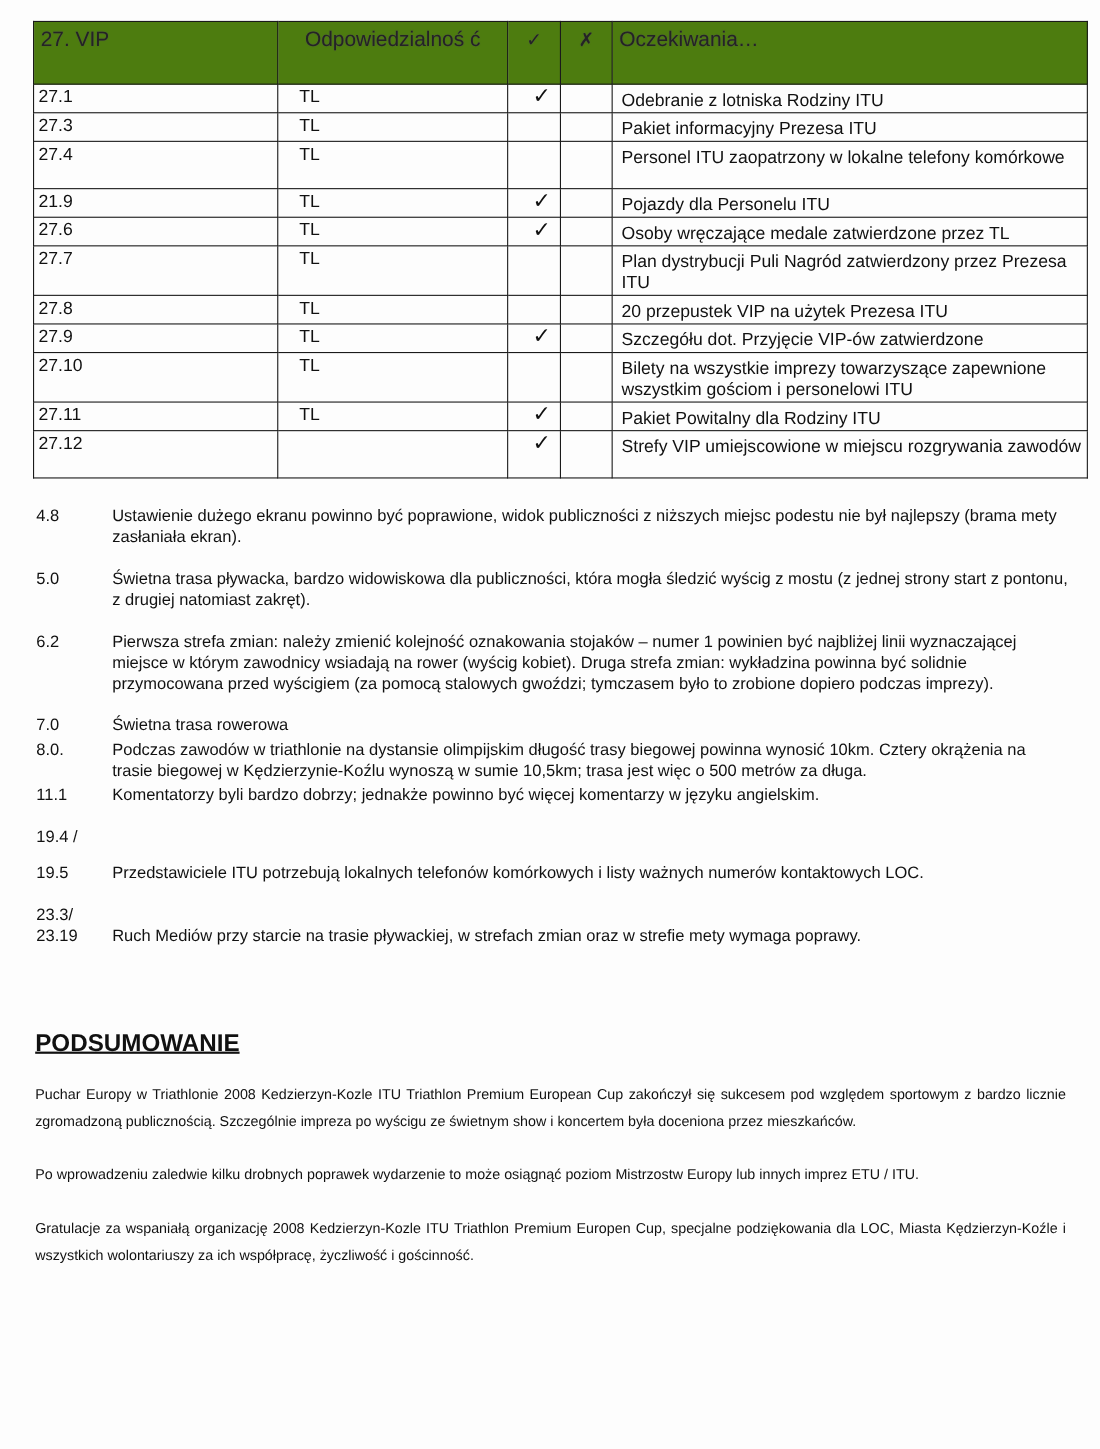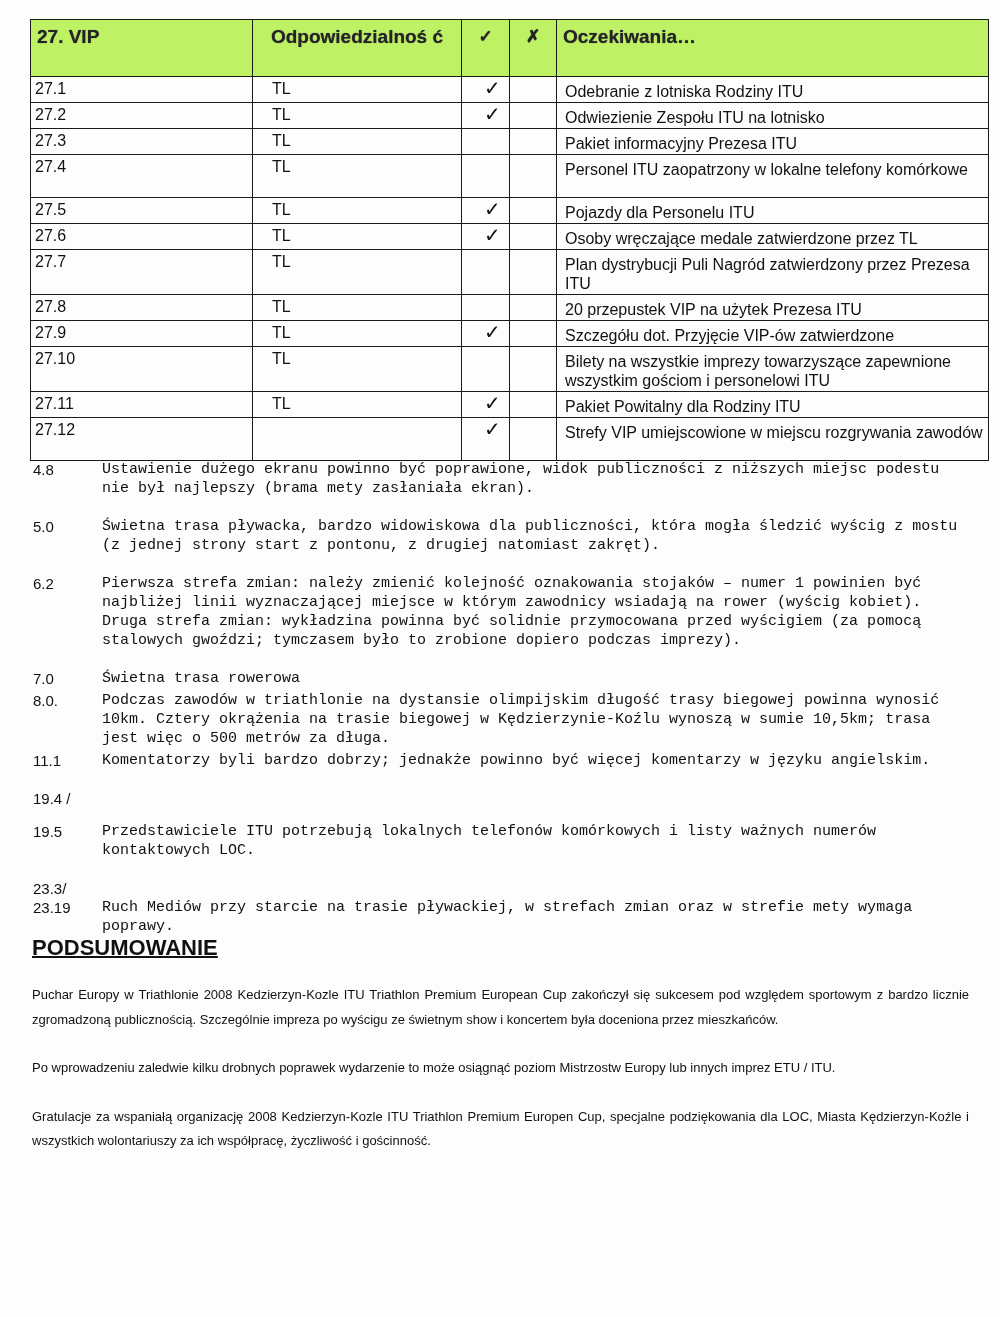--- a/index.html
+++ b/index.html
@@ -25,23 +25,23 @@
       border-collapse: collapse;
       table-layout: fixed;
       font-size: 16px;
       line-height: 19px;
     }
     table.vip th, table.vip td {
       border: 1.5px solid #1a1a1a;
       vertical-align: top;
     }
     table.vip th {
-      background: #bef264;
+      background: #4d7c0f;
       color: #242424;
-      font-weight: bold;
+      font-weight: normal;
       font-size: 19px;
       line-height: 22px;
       height: 57px;
       padding: 6px 6px 0 6px;
       text-shadow: 0 0 1px #555;
     }
     table.vip th.c1 { text-align: left; }
     table.vip th.c2 { text-align: center; }
     table.vip th.c3, table.vip th.c4 { text-align: center; font-size: 17px; }
     table.vip th.c5 { text-align: left; }
@@ -72,21 +72,21 @@
     }
     .comments-title .u { text-decoration: underline; }
     .comment {
       display: flex;
       margin-top: 3px;
     }
     .comment .cnum {
       width: 69px;
       flex: 0 0 69px;
     }
-    .comment .ctext { flex: 1; font-family: Liberation Mono, monospace; }
+    .comment .ctext { flex: 1; }
 
     
     .summary-title {
       position: absolute;
       left: 32px;
       top: 935px;
       font-size: 22px;
       font-weight: bold;
       text-decoration: underline;
       text-decoration-thickness: 2px;
@@ -126,42 +126,35 @@
     </thead>
     <tbody>
       <tr>
         <td class="num">27.1</td>
         <td class="resp">TL</td>
         <td class="chk">✓</td>
         <td class="chk"></td>
         <td class="desc">Odebranie z lotniska Rodziny ITU</td>
       </tr>
       <tr>
-        <td class="num">27.2</td>
-        <td class="resp">TL</td>
-        <td class="chk">✓</td>
-        <td class="chk"></td>
-        <td class="desc">Odwiezienie Zespołu ITU na lotnisko</td>
-      </tr>
-      <tr>
         <td class="num">27.3</td>
         <td class="resp">TL</td>
         <td class="chk"></td>
         <td class="chk"></td>
         <td class="desc">Pakiet informacyjny Prezesa ITU</td>
       </tr>
       <tr class="tall">
         <td class="num">27.4</td>
         <td class="resp">TL</td>
         <td class="chk"></td>
         <td class="chk"></td>
         <td class="desc">Personel ITU zaopatrzony w lokalne telefony komórkowe</td>
       </tr>
       <tr>
-        <td class="num">27.5</td>
+        <td class="num">21.9</td>
         <td class="resp">TL</td>
         <td class="chk">✓</td>
         <td class="chk"></td>
         <td class="desc">Pojazdy dla Personelu ITU</td>
       </tr>
       <tr>
         <td class="num">27.6</td>
         <td class="resp">TL</td>
         <td class="chk">✓</td>
         <td class="chk"></td>

